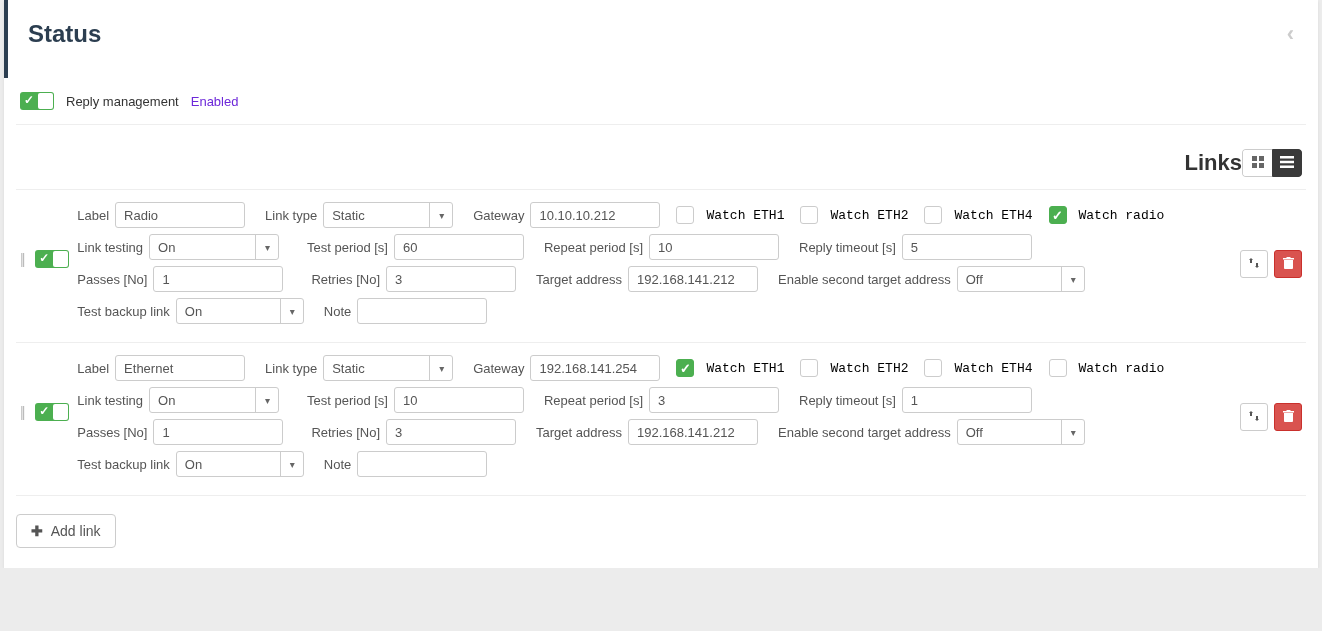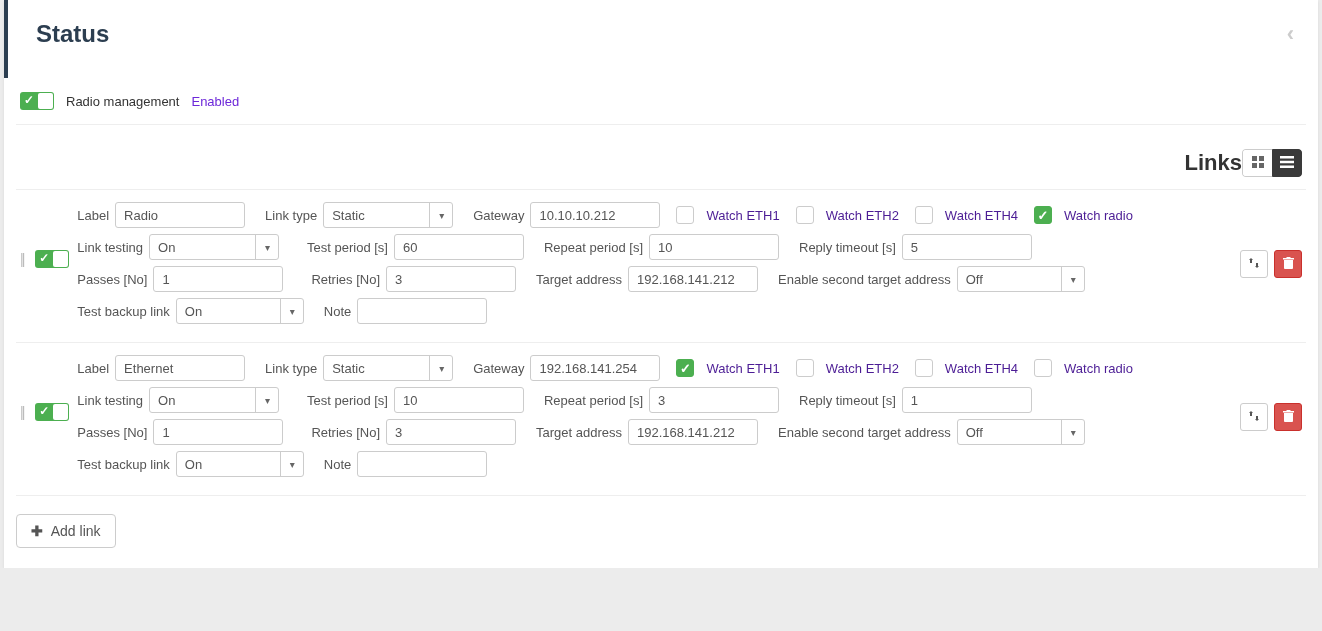--- a/index.html
+++ b/index.html
@@ -14,21 +14,21 @@
   .page-wrap {
     padding: 0 4px;
   }
   .panel {
     background: #fff;
     margin: 0;
     box-shadow: 0 1px 3px rgba(0,0,0,0.08);
   }
   .panel-header {
     border-left: 4px solid #2c3e50;
-    padding: 20px 24px 30px 28px;
+    padding: 20px 24px 30px 20px;
     display: flex;
     justify-content: space-between;
     align-items: center;
   }
   .panel-title {
     font-size: 24px;
     font-weight: 600;
     color: #2c3e50;
     margin: 0;
   }
@@ -201,23 +201,24 @@
     margin-left: 10px;
   }
   .chk.checked {
     background: #4caf50;
     border-color: #4caf50;
     color: #fff;
     font-size: 13px;
     font-weight: bold;
   }
   .chk-label {
-    color: #4c1d95;
+    color: #000000;
     margin-left: 6px;
     font-size: 13px;
+    font-family: Liberation Mono, monospace;
   }
 
   .link-actions-col {
     display: flex;
     gap: 6px;
     padding-top: 48px;
   }
   .icon-btn {
     width: 28px;
     height: 28px;
@@ -261,21 +262,21 @@
   <div class="panel">
     <div class="panel-header">
       <h1 class="panel-title">Status</h1>
       <span class="collapse-chevron">‹</span>
     </div>
     <div class="panel-body">
       <div class="section-row">
         <span class="toggle on">
           <span class="knob"></span>
         </span>
-        <span class="label-text">Radio management</span>
+        <span class="label-text">Reply management</span>
         <span class="enabled-text">Enabled</span>
       </div>
 
       <div class="links-header">
         <h2 class="links-title">Links</h2>
         <div class="view-switch">
           <div class="view-btn">
             <span>
               <svg width="12" height="12" viewBox="0 0 12 12">
                   <rect x="0" y="0" width="5" height="5" fill="currentColor"></rect>

